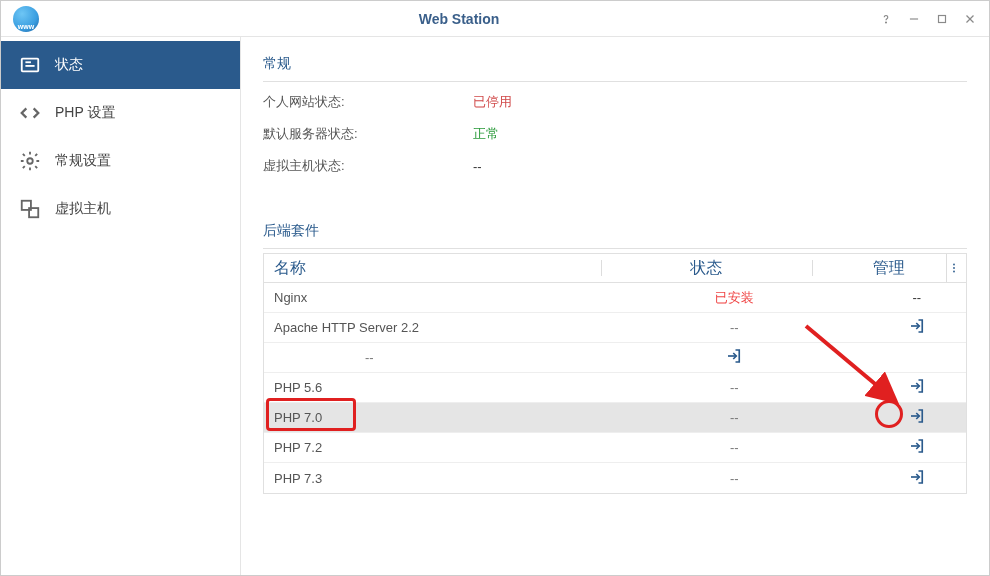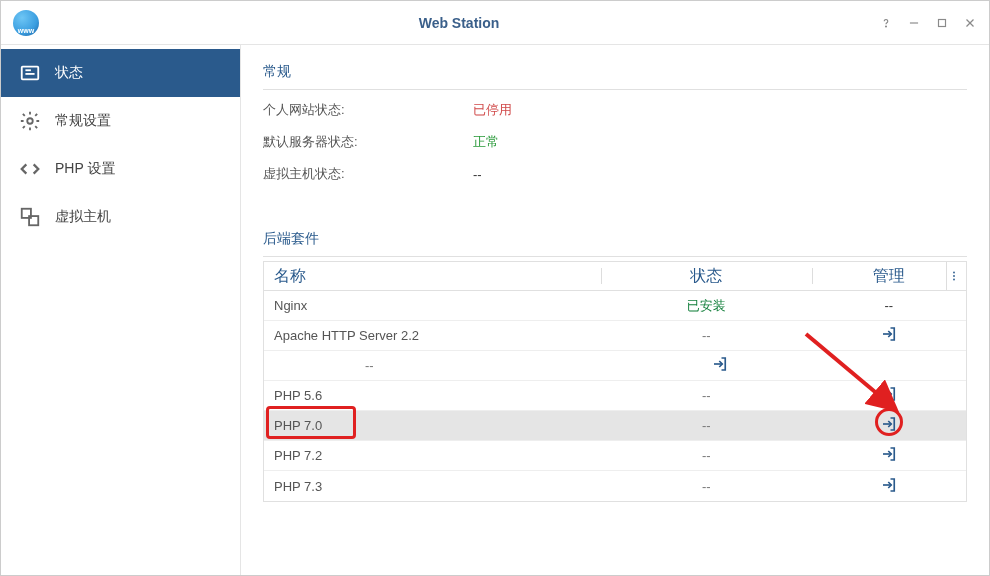--- a/index.html
+++ b/index.html
@@ -1,18 +1,18 @@
 <!DOCTYPE html>
 <html><head>
 <meta charset="utf-8">
 <style>
 * { margin:0; padding:0; box-sizing:border-box; }
 body { font-family:-apple-system,BlinkMacSystemFont,"Segoe UI","Microsoft YaHei",sans-serif; font-size:13px; color:#333; background:#fff; }
 .window { width:990px; height:576px; border:1px solid #ccc; display:flex; flex-direction:column; background:#fff; }
-.titlebar { height:44px; display:flex; align-items:center; padding:0 12px; border-bottom:1px solid #e5e5e5; }
+.titlebar { height:36px; display:flex; align-items:center; padding:0 12px; border-bottom:1px solid #e5e5e5; }
 .app-icon { width:26px; height:26px; border-radius:50%; background:radial-gradient(circle at 35% 30%, #6ec6f5 0%, #3a9ee0 60%, #1b5e9e 100%); display:flex; align-items:center; justify-content:center; position:relative; }
 .app-icon::after { content:"www"; font-size:7px; font-weight:bold; color:#fff; position:absolute; bottom:2px; }
 .title { flex:1; text-align:center; font-weight:bold; color:#3a5f8a; font-size:14px; }
 .win-controls { display:flex; gap:14px; }
 .win-btn { width:14px; height:14px; cursor:pointer; color:#8a8a8a; display:flex; align-items:center; justify-content:center; }
 .win-btn svg { width:14px; height:14px; }
 .body { flex:1; display:flex; overflow:hidden; }
 .sidebar { width:240px; border-right:1px solid #e5e5e5; padding-top:4px; }
 .nav-item { height:48px; display:flex; align-items:center; padding-left:18px; gap:14px; cursor:pointer; color:#444; font-size:14px; }
 .nav-item.active { background:#2a5a8c; color:#fff; }
@@ -22,36 +22,36 @@
 .section-title { color:#2a5a8c; font-size:14px; padding-bottom:8px; border-bottom:1px solid #e0e0e0; margin-bottom:4px; }
 .status-rows { margin-bottom:40px; }
 .status-row { display:flex; align-items:center; height:32px; }
 .status-label { width:210px; color:#555; }
 .status-value { }
 .status-green { color:#2a9a3a; }
 .status-red { color:#d04848; }
 .table { border:1px solid #e0e0e0; border-top:none; }
 .thead, .trow { display:flex; align-items:center; height:30px; }
 .thead { border-top:1px solid #e0e0e0; border-bottom:1px solid #e0e0e0; color:#2a5a8c; font-size:16px; position:relative; }
-.trow { border-bottom:1px solid #eee; }
+.trow { border-bottom:1px solid #eee;gap:28px; }
 .trow:last-child { border-bottom:none; }
 .trow.highlight { background:#e5e5e5;justify-content:center; }
 .col-name { flex:0 0 48%; padding-left:10px; color:#555; }
 .col-status { flex:0 0 30%; text-align:center; color:#777; }
 .col-manage { flex:1; text-align:center; }
 .thead .col-name, .thead .col-status, .thead .col-manage { color:#2a5a8c; }
 .th-sep { position:absolute; top:6px; bottom:6px; width:1px; background:#ddd; }
 .th-more { position:absolute; right:6px; top:0; bottom:0; width:14px; display:flex; align-items:center; justify-content:center; cursor:pointer; border-left:1px solid #ddd; }
 .th-more svg { width:12px; height:12px; }
 .manage-icon { display:inline-flex; cursor:pointer; }
 .manage-icon svg { width:18px; height:18px; }
 .red-box { position:absolute; border:3px solid #e02020; border-radius:4px; pointer-events:none; }
 .red-circle { position:absolute; width:28px; height:28px; border:3px solid #e02020; border-radius:50%; pointer-events:none; }
 .arrow { position:absolute; pointer-events:none; }
-.installed { color:#15803d; }
+.installed { color:#ef4444; }
 </style>
 </head>
 <body>
 
 <div class="window">
   <div class="titlebar">
     <div class="app-icon"></div>
     <div class="title">Web Station</div>
     <div class="win-controls">
       <div class="win-btn">
@@ -86,35 +86,35 @@
           <svg viewBox="0 0 24 24" fill="none" stroke="#fff" stroke-width="2">
               <rect x="3" y="5" width="18" height="14" rx="1"></rect>
               <line x1="7" y1="9" x2="13" y2="9"></line>
               <line x1="7" y1="13" x2="17" y2="13"></line>
             </svg>
         </span>
         <span>状态</span>
       </div>
       <div class="nav-item">
         <span class="nav-icon">
+          <svg viewBox="0 0 24 24" fill="none" stroke="#666" stroke-width="2.5">
+              <polyline points="8,7 3,12 8,17"></polyline>
+              <polyline points="16,7 21,12 16,17"></polyline>
+            </svg>
+        </span>
+        <span>PHP 设置</span>
+      </div>
+      <div class="nav-item">
+        <span class="nav-icon">
           <svg viewBox="0 0 24 24" fill="none" stroke="#666" stroke-width="2">
               <circle cx="12" cy="12" r="3"></circle>
               <path d="M12 2v3M12 19v3M4.2 4.2l2.1 2.1M17.7 17.7l2.1 2.1M2 12h3M19 12h3M4.2 19.8l2.1-2.1M17.7 6.3l2.1-2.1"></path>
             </svg>
         </span>
         <span>常规设置</span>
-      </div>
-      <div class="nav-item">
-        <span class="nav-icon">
-          <svg viewBox="0 0 24 24" fill="none" stroke="#666" stroke-width="2.5">
-              <polyline points="8,7 3,12 8,17"></polyline>
-              <polyline points="16,7 21,12 16,17"></polyline>
-            </svg>
-        </span>
-        <span>PHP 设置</span>
       </div>
       <div class="nav-item">
         <span class="nav-icon">
           <svg viewBox="0 0 24 24" fill="none" stroke="#666" stroke-width="2">
               <rect x="3" y="3" width="10" height="10"></rect>
               <rect x="11" y="11" width="10" height="10"></rect>
             </svg>
         </span>
         <span>虚拟主机</span>
       </div>

